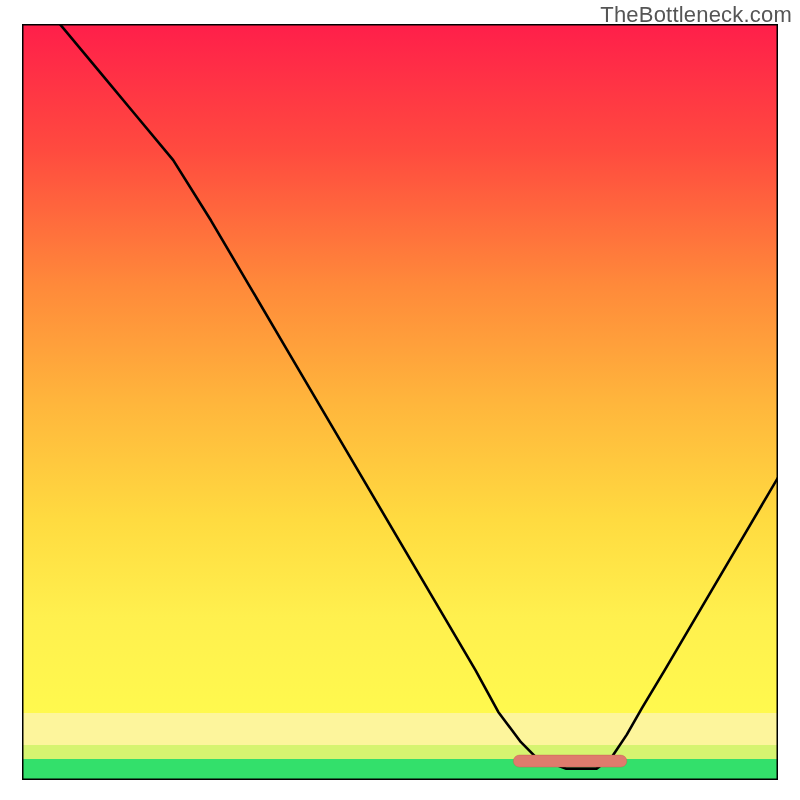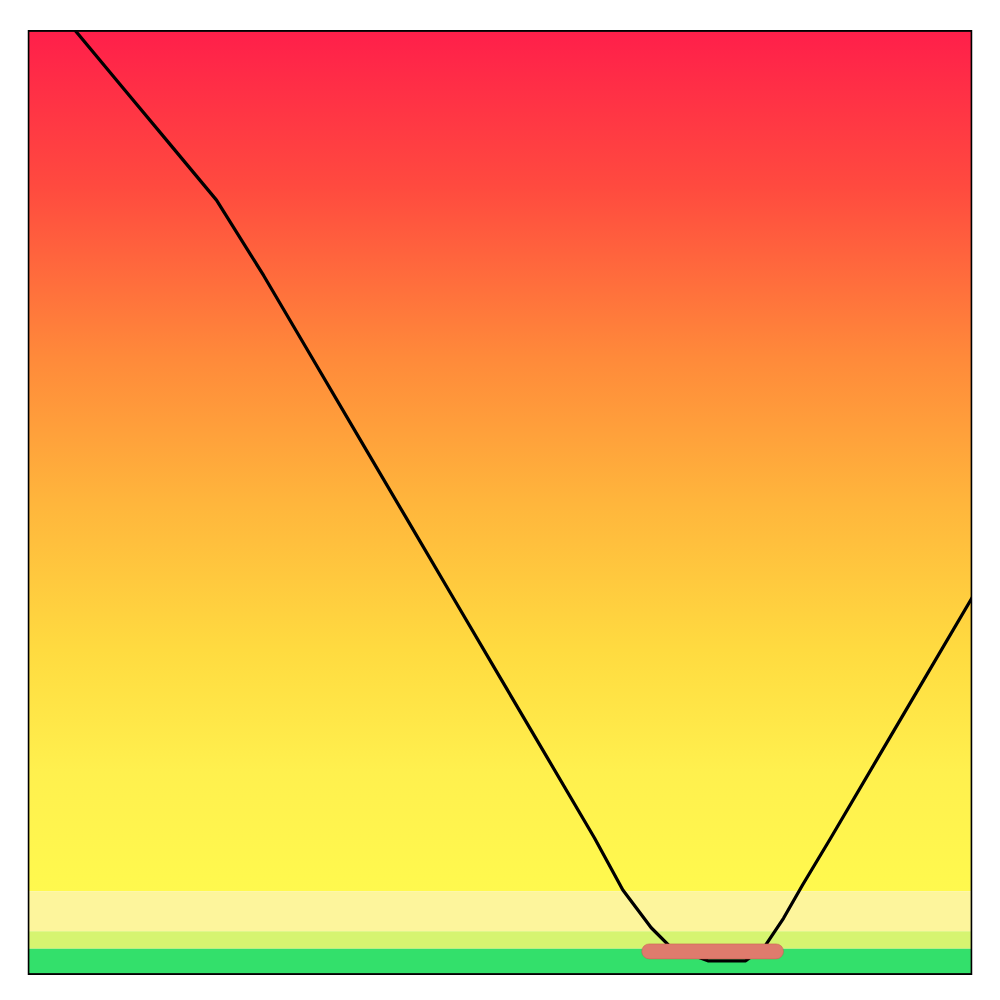--- a/index.html
+++ b/index.html
@@ -59,20 +59,21 @@
   .pill {
     fill: #df7b6d;
     stroke: #c95b4f;
     stroke-width: 0.4;
   }
 </style>
 </head>
 <body>
 
 <div class="stage">
+  <div class="watermark">TheBottleneck.com</div>
 
   <div class="plot">
     <svg viewBox="0 0 756 756" preserveAspectRatio="none">
       <defs>
         <linearGradient id="bg-grad" x1="0" y1="0" x2="0" y2="1">
           <stop offset="0%" stop-color="#ff1f4a"></stop>
           <stop offset="18%" stop-color="#ff4a3f"></stop>
           <stop offset="38%" stop-color="#ff8a3a"></stop>
           <stop offset="55%" stop-color="#ffb63c"></stop>
           <stop offset="72%" stop-color="#ffdb40"></stop>

